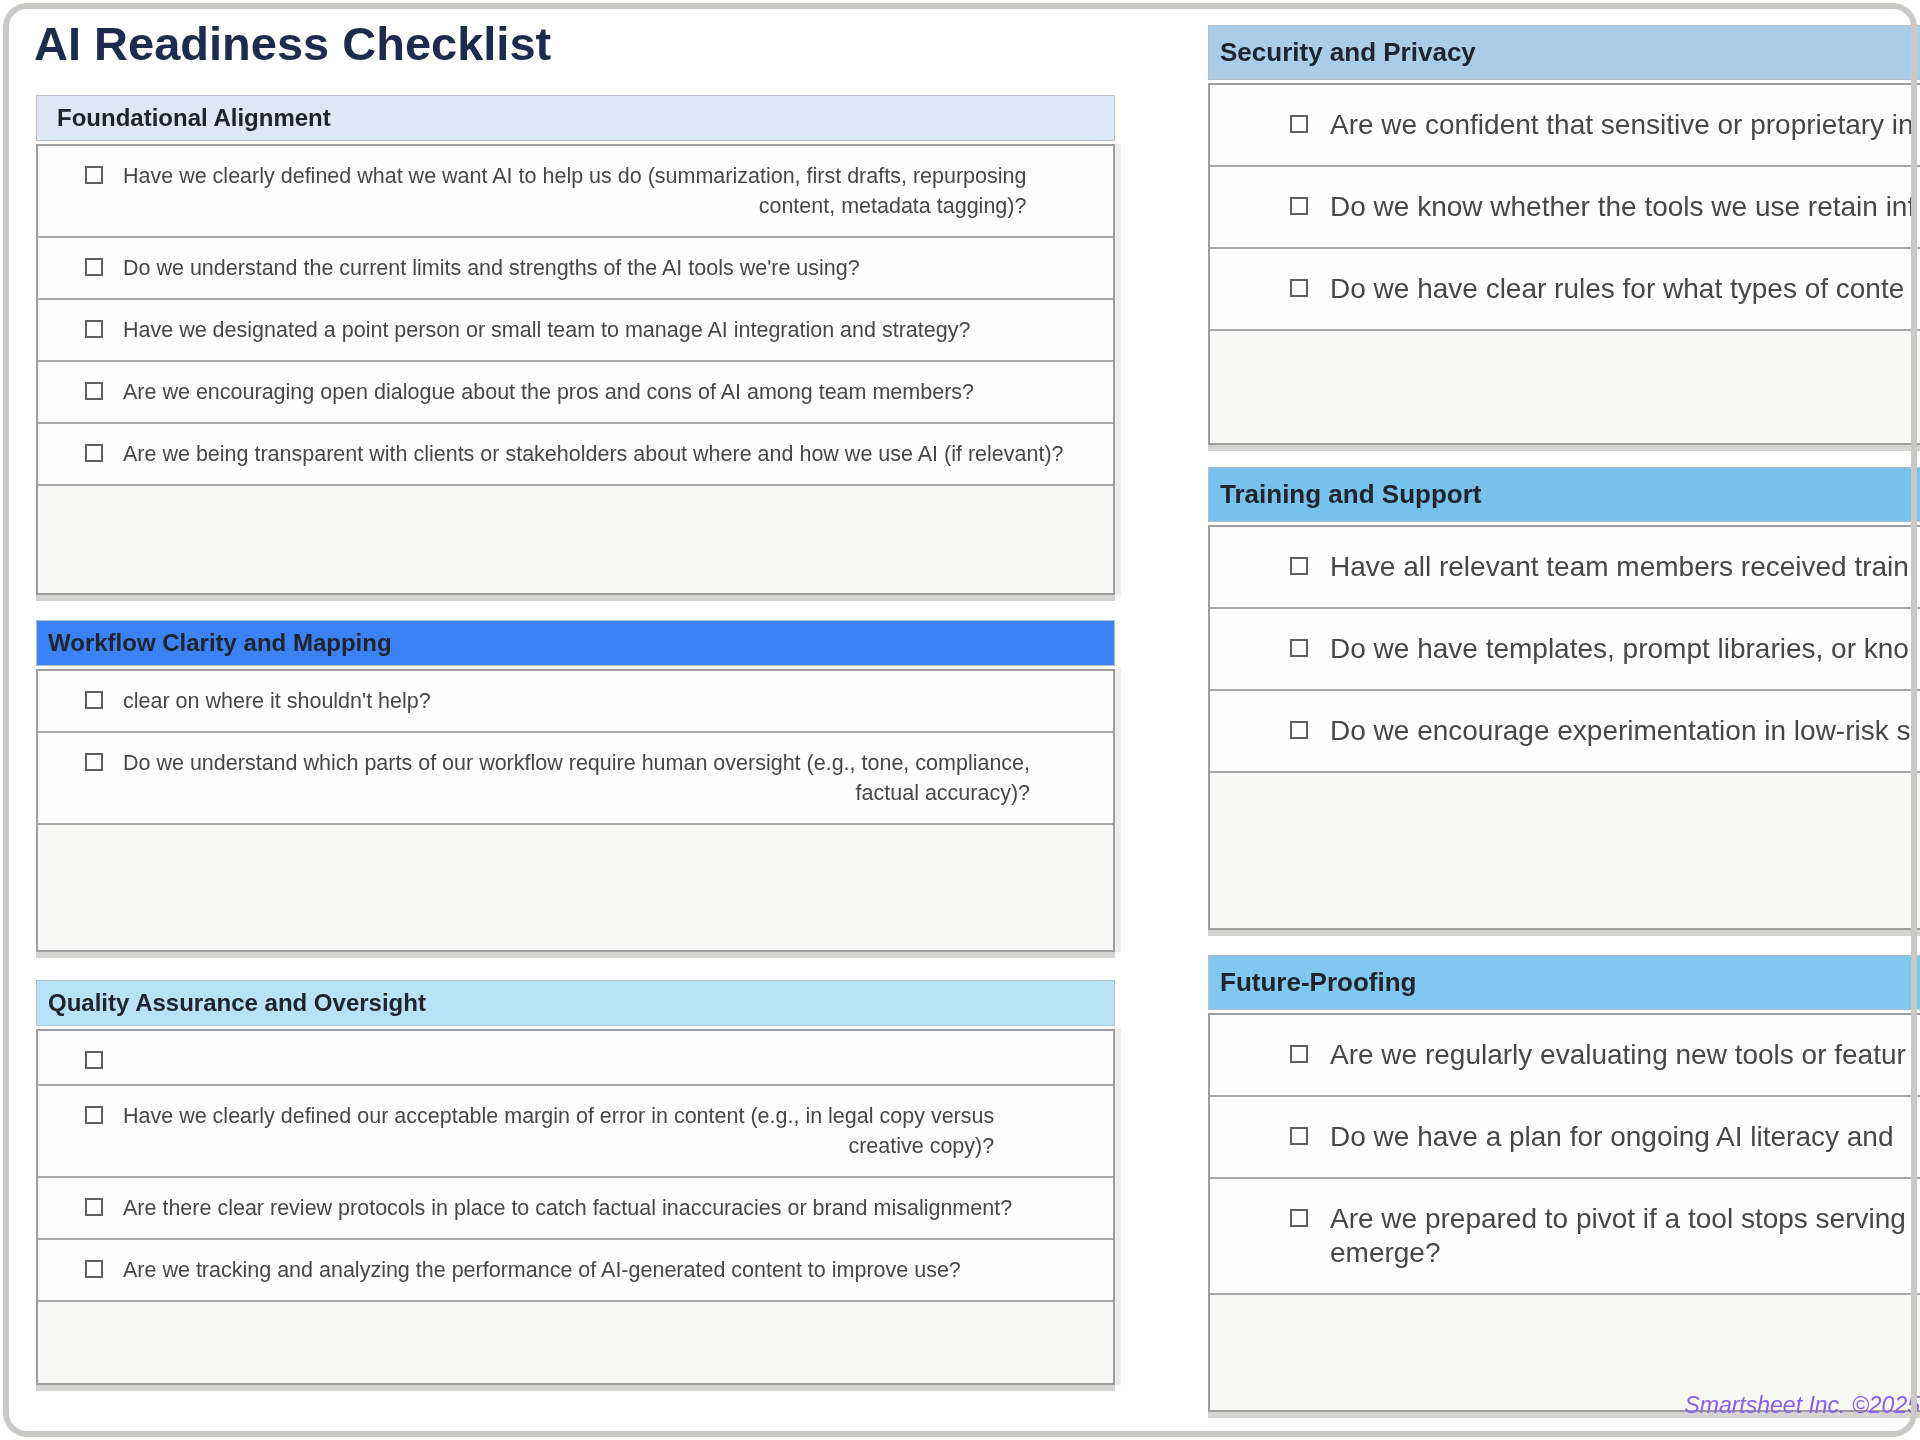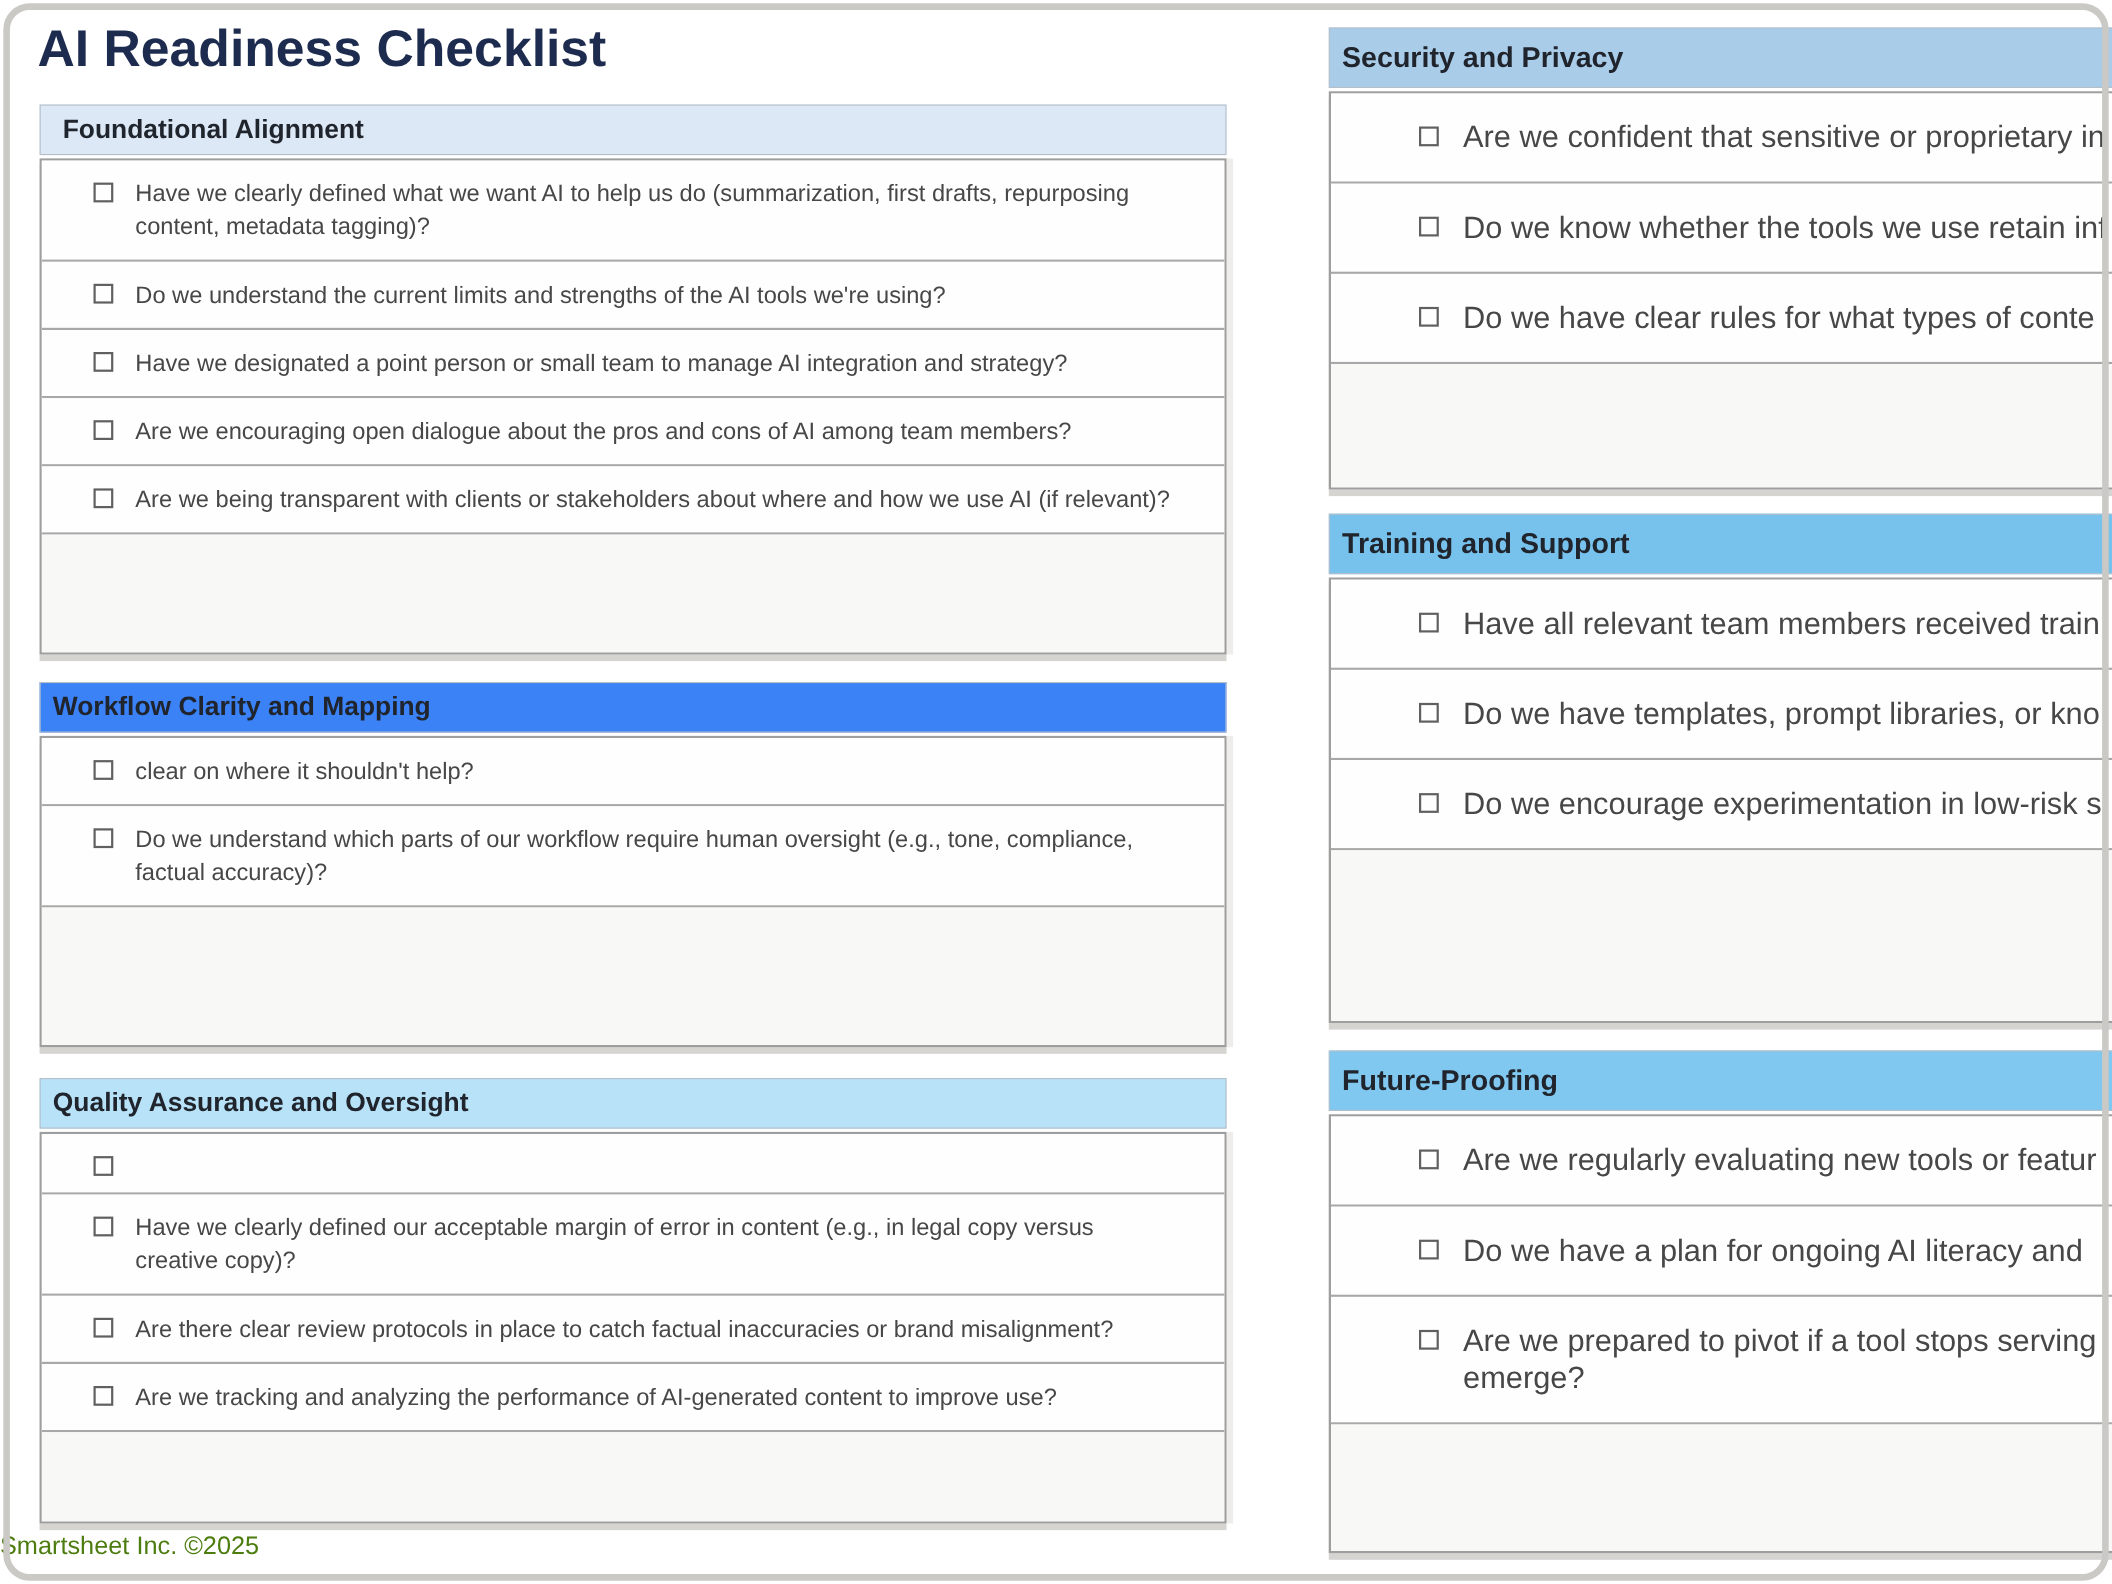--- a/index.html
+++ b/index.html
@@ -52,21 +52,21 @@
     display:flex; flex-direction:column;
     background:#fdfdfc;
     border:2px solid #9e9e9e;
     box-shadow:0 6px 0 rgba(203,201,197,.8), 6px 0 0 rgba(222,220,217,.5);
   }
   .row {
     display:flex; align-items:flex-start;
     border-bottom:2px solid #a8a8a8;
     background:#fefefe;
   }
-  .col-left  .row { padding:15px 18px 15px 47px; gap:20px; }
+  .col-left  .row { padding:15px 18px 15px 47px; gap:20px;text-align:right; }
   .col-right .row { padding:23px 18px 23px 80px; gap:22px; }
   .row.filler { flex:1 1 auto; border-bottom:none; background:#f8f8f6; }
 
   .checkbox {
     flex:0 0 auto;
     width:18px; height:18px;
     border:2px solid #606060;
     background:transparent;
   }
   .col-left  .checkbox { margin-top:5px; }
@@ -75,22 +75,23 @@
   .lines { display:flex; flex-direction:column; }
   .line {
     white-space:nowrap;
     color:#474747;
   }
   .col-left  .line { font-size:21.5px; line-height:30px; }
   .col-right .line { font-size:28px;   line-height:34px; }
 
   .doc-footer {
     position:absolute; left:0; top:1392px; width:1920px;
-    text-align:left;
-    font-size:23px; color:#4d7c0f;
+    text-align:right;
+    font-style:italic;
+    font-size:23px; color:#8b5cf6;
   }
 </style>
 </head>
 <body>
 
 <div class="page">
   <div class="page-frame"></div>
 
   <h1 class="doc-title">AI Readiness Checklist</h1>
 

